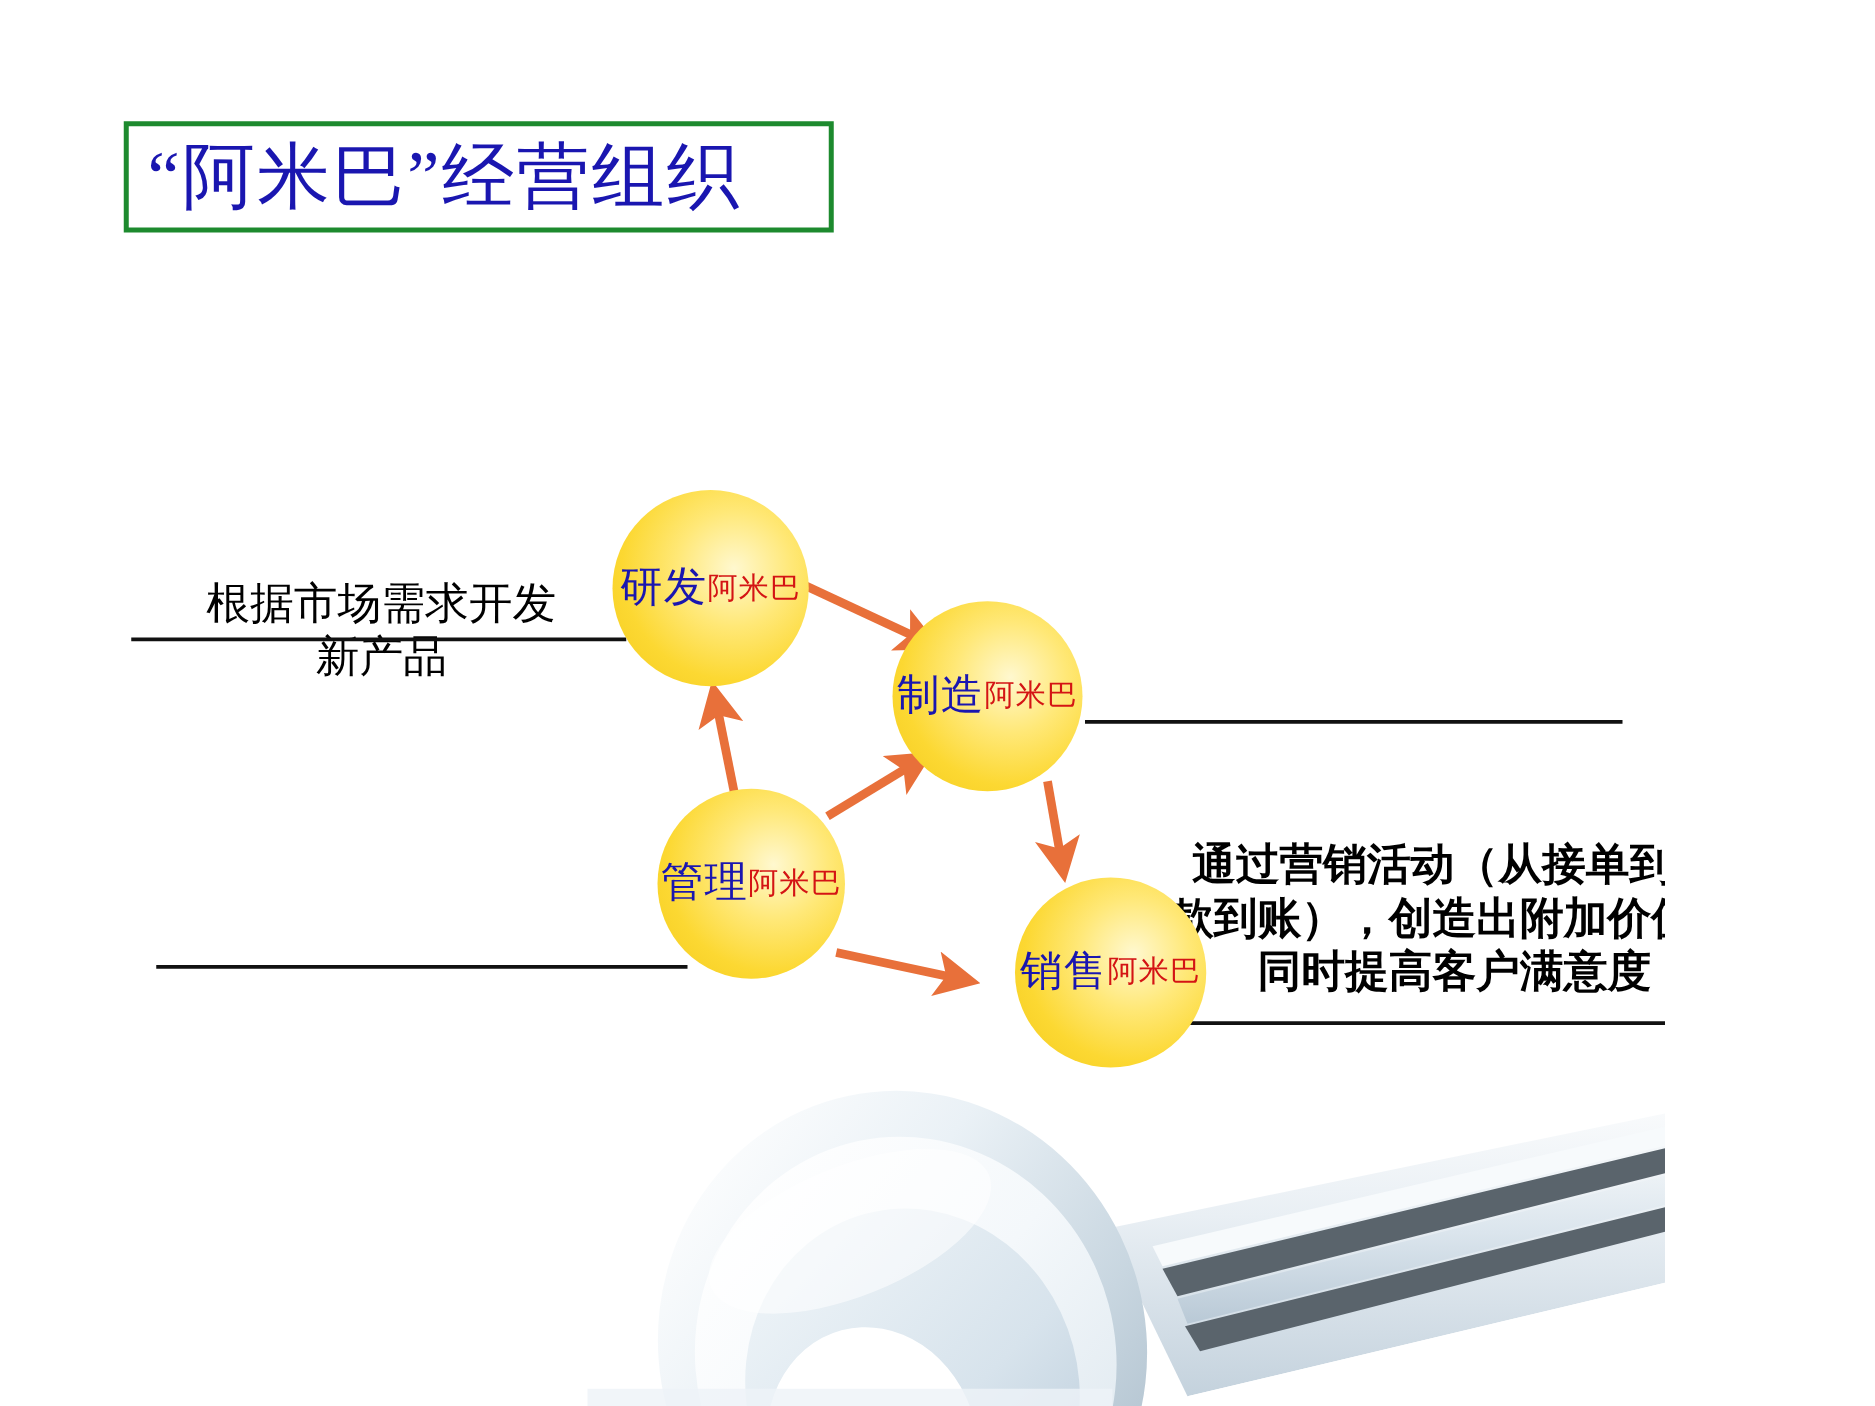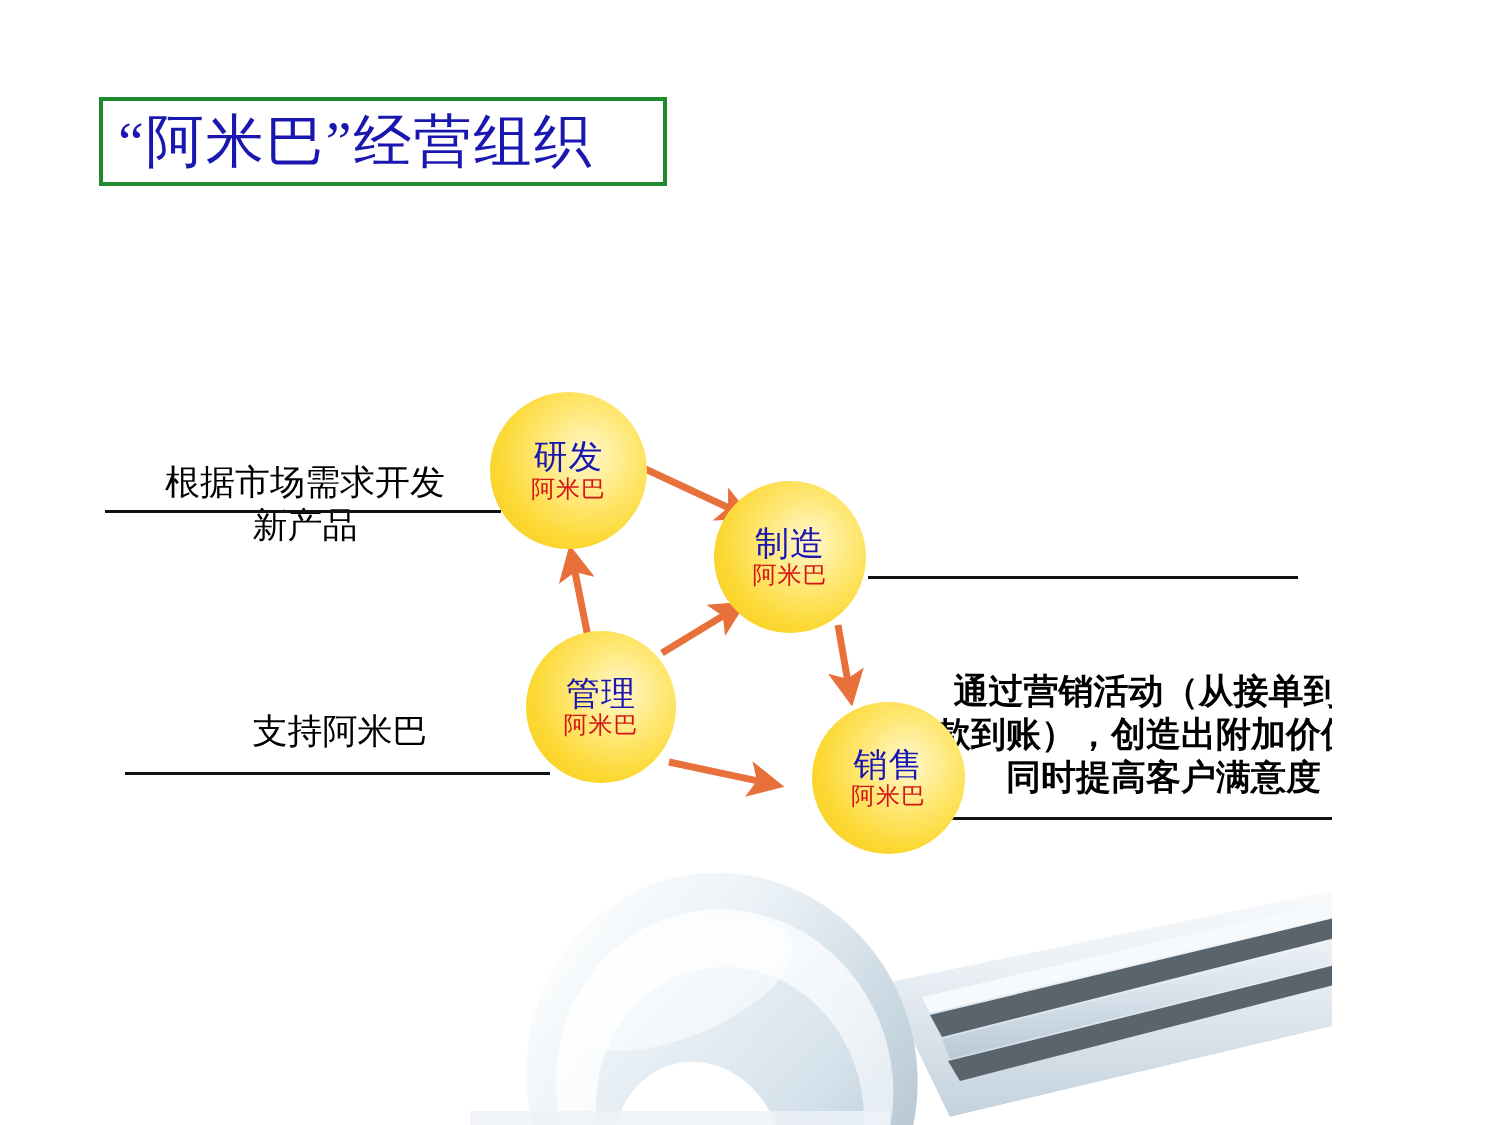--- a/index.html
+++ b/index.html
@@ -59,21 +59,21 @@
     border-top: 3px solid #111111;
   }
 
   
   .node {
     position: absolute;
     border-radius: 50%;
     background: radial-gradient(circle at 62% 40%,
                 #fff8cf 0%, #ffe877 34%, #fcd832 66%, #f6cf24 88%, #f2c81c 100%);
     display: flex;
-    flex-direction: column;
+    flex-direction: row;
     align-items: center;
     justify-content: center;
     text-align: left;
     line-height: 1.05;
   }
   .node .n-main {
     color: #1a16b0;
     font-size: 34px;
     letter-spacing: 1px;
   }
@@ -124,21 +124,20 @@
 
   <div id="title-box"></div>
   <div id="title-text">“阿米巴”经营组织</div>
 
   <div class="annot" style="left:105px; top:415px; width:400px;margin-top:46px;">根据市场需求开发
 新产品</div>
   <div class="rule" style="left:105px; top:510px; width:396px;"></div>
 
   <div class="rule" style="left:868px; top:576px; width:430px;"></div>
 
-  <div class="annot" style="left:125px; top:710px; width:430px;">支持阿米巴</div>
   <div class="rule" style="left:125px; top:772px; width:425px;"></div>
 
   <div class="annot" style="left:925px; top:670px; width:477px;font-weight:bold;">通过营销活动（从接单到货
 款到账），创造出附加价值，
 同时提高客户满意度</div>
   <div class="rule" style="left:925px; top:817px; width:477px;"></div>
 
   <svg id="arrows" viewBox="0 0 1500 1125">
     <defs>
       <marker id="ah" markerWidth="5.2" markerHeight="5.2" refX="3.4" refY="2.6" orient="auto" markerUnits="strokeWidth">

